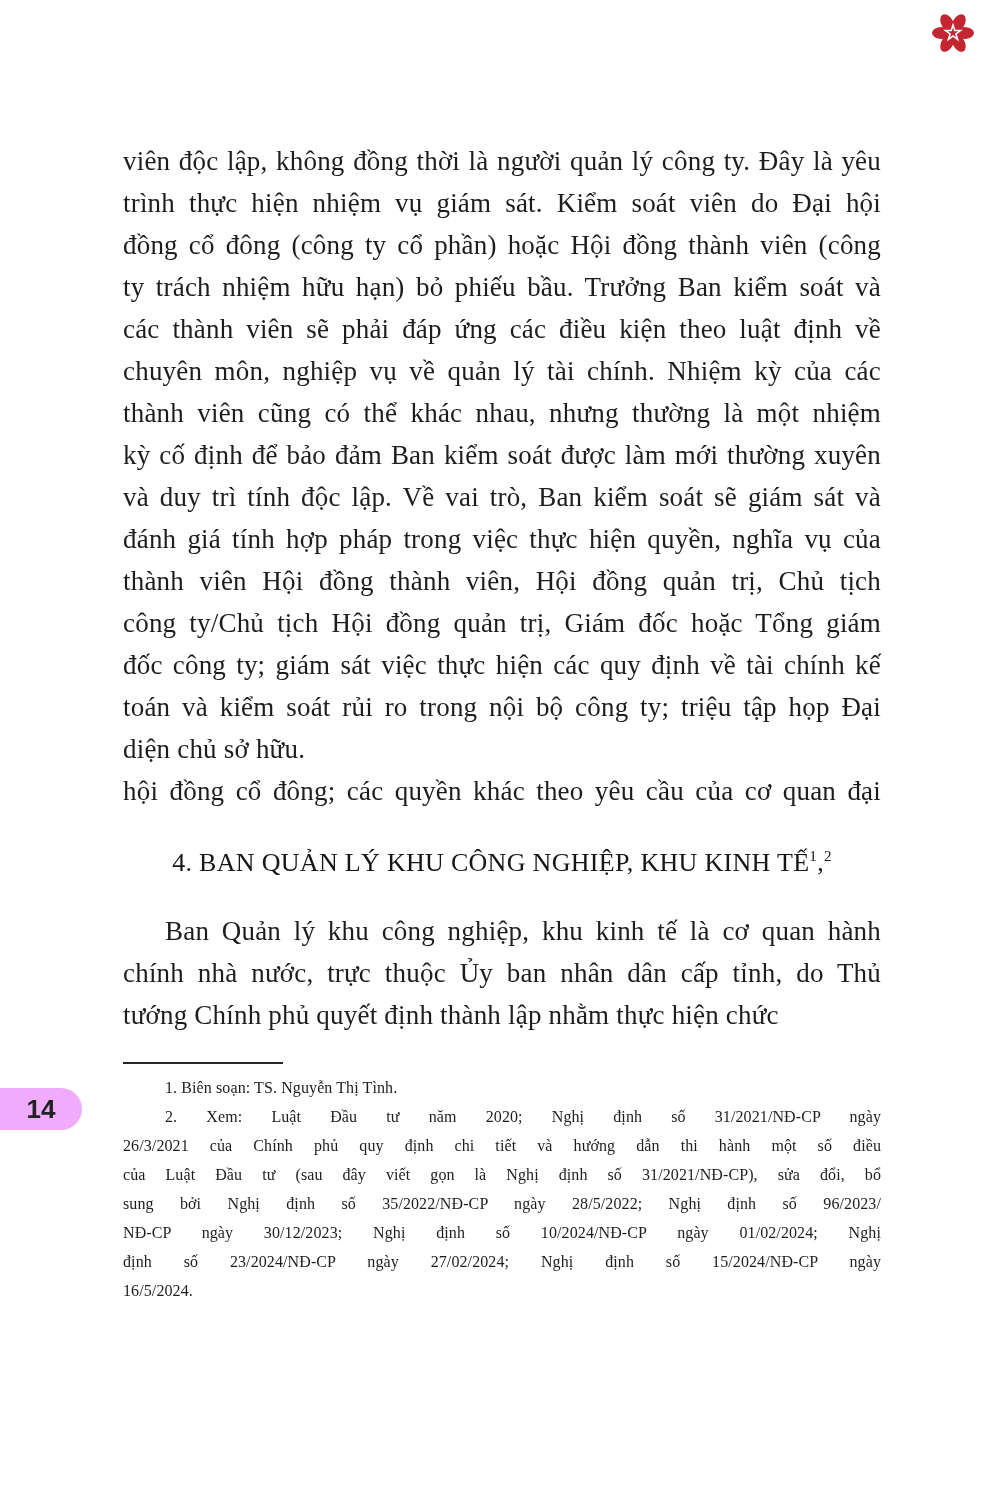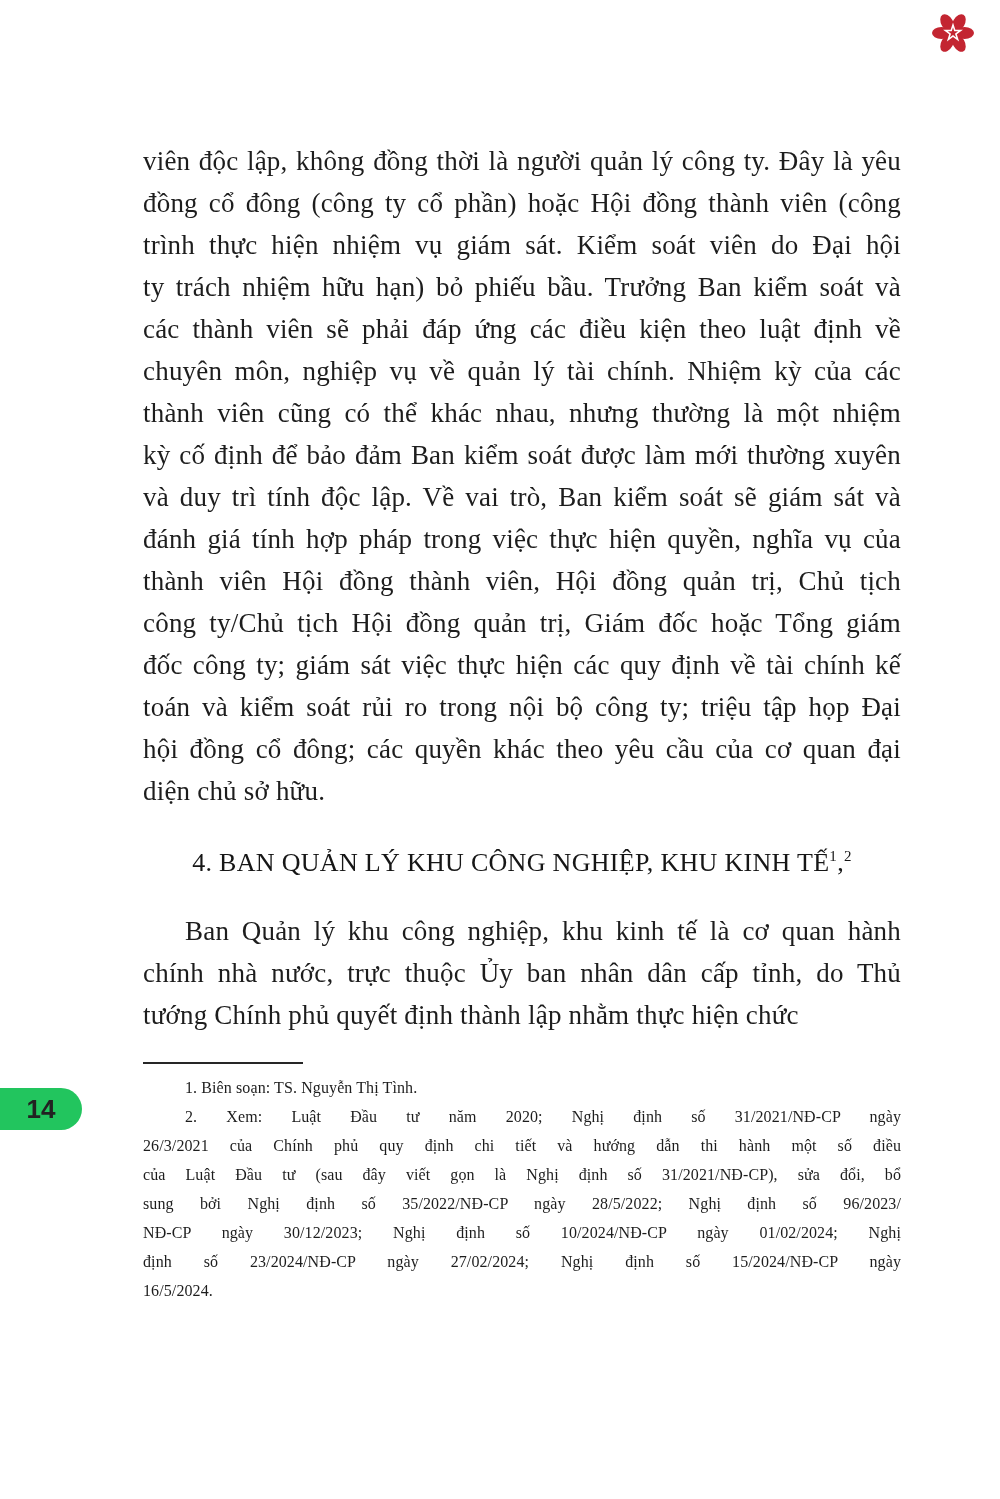--- a/index.html
+++ b/index.html
@@ -23,21 +23,20 @@
     height: 44px;
   }
   .logo svg { width: 100%; height: 100%; display: block; }
 
   
   .content {
     position: absolute;
     left: 123px;
     top: 140px;
     width: 758px;
-    margin-left: 20px;
   }
 
   .para { width: 100%; }
   .pline {
     font-size: 27px;
     line-height: 42px;
     height: 42px;
     text-align: justify;
     text-align-last: justify;
     letter-spacing: 0.2px;
@@ -80,21 +79,21 @@
   .fline.last-line { text-align-last: left; }
   .fline.first-line { text-indent: 42px; }
 
   
   .page-pill {
     position: absolute;
     left: 0;
     top: 1088px;
     width: 82px;
     height: 42px;
-    background: #22c55e;
+    background: #f0abfc;
     border-radius: 0 21px 21px 0;
     display: flex;
     align-items: center;
     justify-content: center;
     font-family: "Liberation Sans", "DejaVu Sans", sans-serif;
     font-weight: bold;
     font-size: 26px;
     color: #222222;
   }
 </style>
@@ -127,35 +126,35 @@
       </g>
       <polygon fill="#ffffff" points="20,10.5 22.13,17.06 29.03,17.06 23.45,21.12 25.58,27.69 20,23.63 14.42,27.69 16.55,21.12 10.97,17.06 17.87,17.06"></polygon>
       <polygon fill="#c32531" points="20,15.06 21.11,18.47 24.70,18.47 21.79,20.58 22.90,24.0 20,21.89 17.10,24.0 18.21,20.58 15.30,18.47 18.89,18.47"></polygon>
     </svg>
   </div>
 
   <div class="content">
 
     <div class="para">
         <div class="pline first-line">viên độc lập, không đồng thời là người quản lý công ty. Đây là yêu</div>
+        <div class="pline">trình thực hiện nhiệm vụ giám sát. Kiểm soát viên do Đại hội</div>
         <div class="pline">đồng cổ đông (công ty cổ phần) hoặc Hội đồng thành viên (công</div>
-        <div class="pline">trình thực hiện nhiệm vụ giám sát. Kiểm soát viên do Đại hội</div>
         <div class="pline">ty trách nhiệm hữu hạn) bỏ phiếu bầu. Trưởng Ban kiểm soát và</div>
         <div class="pline">các thành viên sẽ phải đáp ứng các điều kiện theo luật định về</div>
         <div class="pline">chuyên môn, nghiệp vụ về quản lý tài chính. Nhiệm kỳ của các</div>
         <div class="pline">thành viên cũng có thể khác nhau, nhưng thường là một nhiệm</div>
         <div class="pline">kỳ cố định để bảo đảm Ban kiểm soát được làm mới thường xuyên</div>
         <div class="pline">và duy trì tính độc lập. Về vai trò, Ban kiểm soát sẽ giám sát và</div>
         <div class="pline">đánh giá tính hợp pháp trong việc thực hiện quyền, nghĩa vụ của</div>
         <div class="pline">thành viên Hội đồng thành viên, Hội đồng quản trị, Chủ tịch</div>
         <div class="pline">công ty/Chủ tịch Hội đồng quản trị, Giám đốc hoặc Tổng giám</div>
         <div class="pline">đốc công ty; giám sát việc thực hiện các quy định về tài chính kế</div>
         <div class="pline">toán và kiểm soát rủi ro trong nội bộ công ty; triệu tập họp Đại</div>
+        <div class="pline last-line">diện chủ sở hữu.</div>
         <div class="pline">hội đồng cổ đông; các quyền khác theo yêu cầu của cơ quan đại</div>
-        <div class="pline last-line">diện chủ sở hữu.</div>
       </div>
 
     <div class="heading">
       <span>4. BAN QUẢN LÝ KHU CÔNG NGHIỆP, KHU KINH TẾ</span><sup>1</sup><span>,</span><sup>2</sup>
     </div>
 
     <div class="para indent-first">
         <div class="pline first-line">Ban Quản lý khu công nghiệp, khu kinh tế là cơ quan hành</div>
         <div class="pline">chính nhà nước, trực thuộc Ủy ban nhân dân cấp tỉnh, do Thủ</div>
         <div class="pline last-line">tướng Chính phủ quyết định thành lập nhằm thực hiện chức</div>

